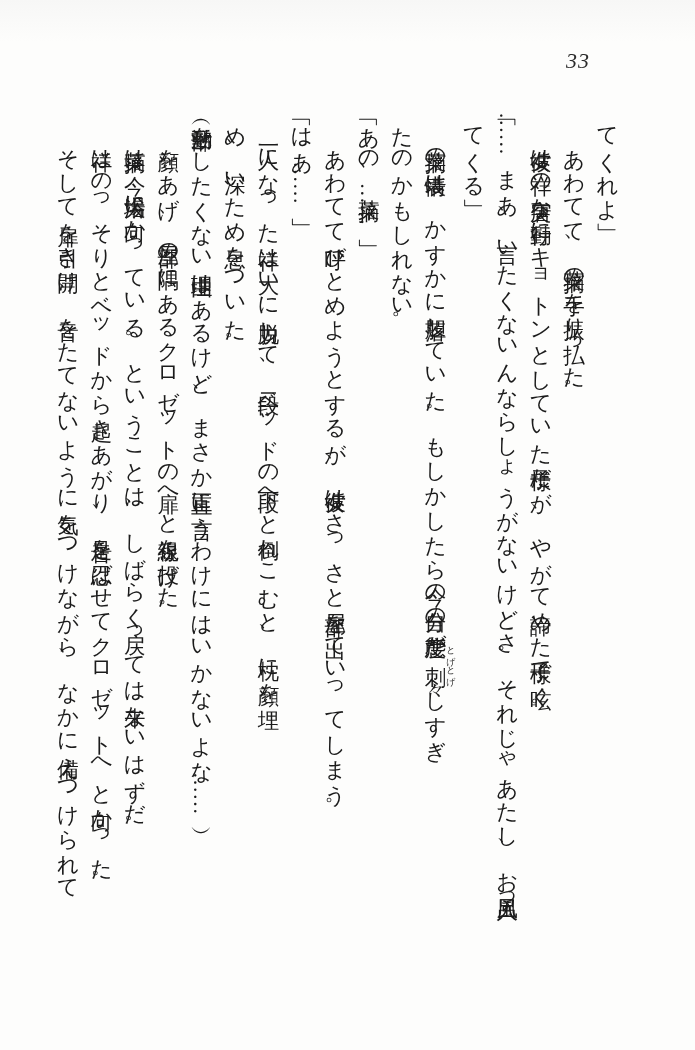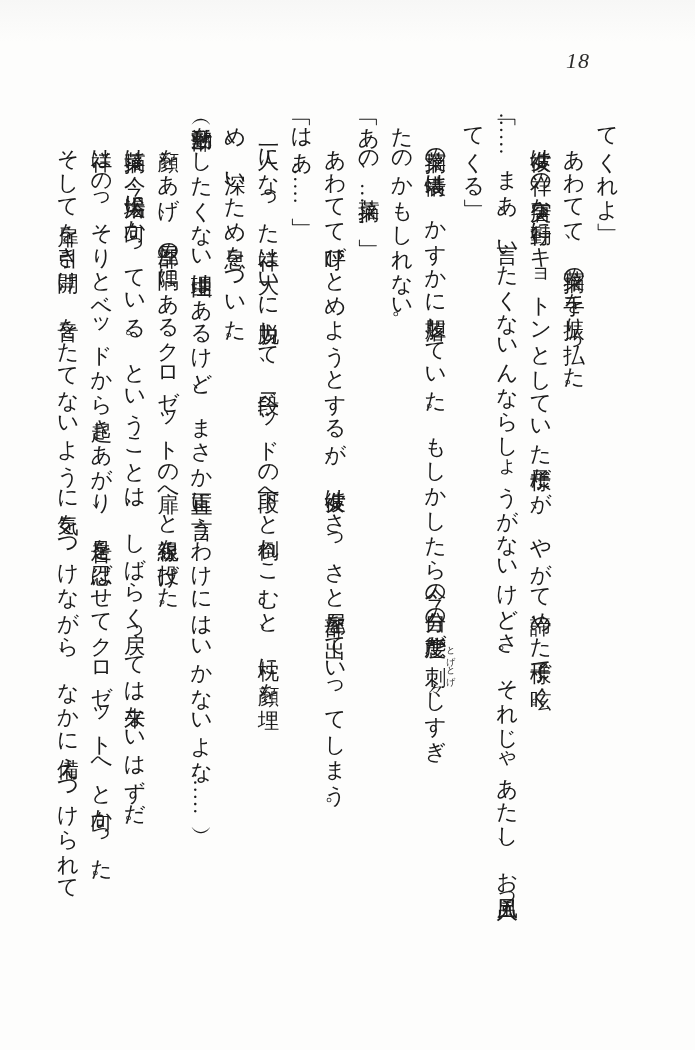--- a/index.html
+++ b/index.html
@@ -52,21 +52,21 @@
   ruby rt {
     font-size: 9px;
     color: #2c2c2c;
     letter-spacing: 0;
   }
 </style>
 </head>
 <body>
 
 <div class="page">
-  <div class="page-number">18</div>
+  <div class="page-number">33</div>
   <div class="page-text">
       <p class="text-line">てくれよ」</p>
       <p class="text-line indent">あわてて、菜摘の手を振り払った。</p>
       <p class="text-line indent">彼女は祥の唐突な行動にキョトンとしていた様子だが、やがて諦めた様子で呟く。</p>
       <p class="text-line">「……まあ、言いたくないんならしょうがないけどさ。それじゃあたし、お風呂入っ</p>
       <p class="text-line">てくる」</p>
       <p class="text-line indent">菜摘の表情は、かすかに落胆していた。もしかしたら今の自分の態度が<ruby>刺々<rt>とげとげ</rt></ruby>しすぎ</p>
       <p class="text-line">たのかもしれない。</p>
       <p class="text-line">「あの、菜摘……」</p>
       <p class="text-line indent">あわてて呼びとめようとするが、彼女はさっさと部屋を出ていってしまう。</p>

